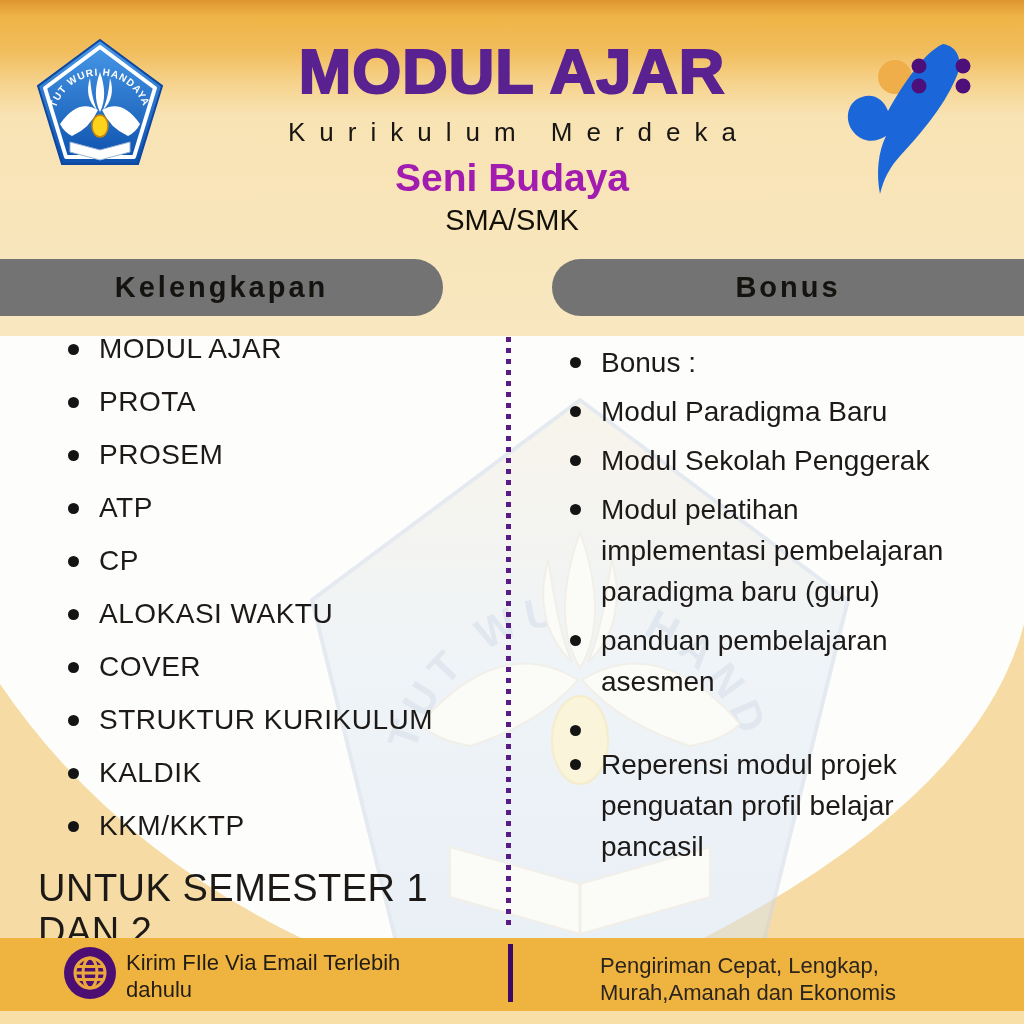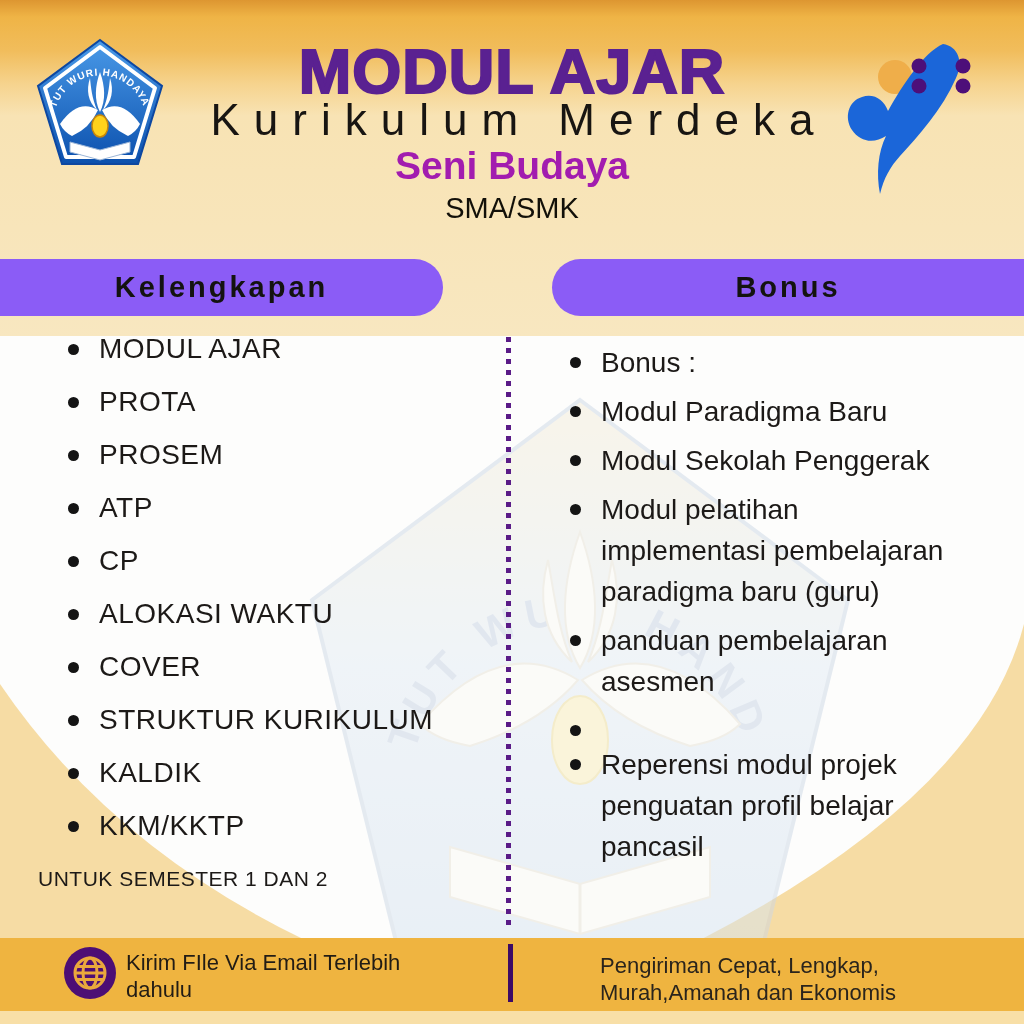--- a/index.html
+++ b/index.html
@@ -17,49 +17,49 @@
     background:#f6dca4;
   }
   .white-blob{position:absolute;left:0;top:0;}
   .watermark{position:absolute;left:300px;top:392px;opacity:.5;}
   
   .title-block{position:absolute;left:150px;top:40px;width:724px;text-align:center;}
   .main-title{
     margin:0;font-size:63px;line-height:62px;font-weight:bold;letter-spacing:1px;
     color:#5a2191;-webkit-text-stroke:2.2px #5a2191;
   }
-  .sub-title{margin:0 0 0 14px;font-size:44px;line-height:36px;letter-spacing:14px;color:#181512;}
+  .sub-title{margin:12px 0 0 14px;font-size:26px;line-height:36px;letter-spacing:14px;color:#181512;}
   .subject{margin:7px 0 0 0;font-size:39px;line-height:42px;font-weight:bold;color:#a21caf;}
   .grade{margin:4px 0 0 0;font-size:29px;line-height:34px;font-weight:normal;color:#121009;}
   .logo{position:absolute;left:34px;top:36px;}
   .brand-icon{position:absolute;left:842px;top:38px;}
   
   .pill{
-    position:absolute;top:259px;height:57px;background:#8b5cf6;
+    position:absolute;top:259px;height:57px;background:#737373;
     display:flex;align-items:center;justify-content:center;
     font-size:29px;font-weight:bold;letter-spacing:3px;color:#141310;
   }
   .pill-left{left:0;width:443px;border-radius:0 29px 29px 0;}
   .pill-right{left:552px;width:472px;border-radius:29px 0 0 29px;}
   
   .divider-dotted{
     position:absolute;left:506px;top:337px;width:5px;height:593px;
     background:repeating-linear-gradient(to bottom,#5a1b87 0 5px,rgba(0,0,0,0) 5px 11px);
   }
   .col-left{position:absolute;left:62px;top:334px;width:430px;}
   .col-right{position:absolute;left:556px;top:334px;width:404px;}
   ul.list{list-style:none;margin:0;padding:0;}
   .list li{display:flex;align-items:flex-start;}
   .dot{flex:none;width:11px;height:11px;border-radius:50%;background:#141414;margin:10px 20px 0 6px;}
   .left-list li{margin-bottom:23px;}
   .left-list .txt{font-size:28px;line-height:30px;letter-spacing:.5px;}
   .right-list li{margin:8px;}
   .right-list .dot{margin-top:15px;}
   .right-list .txt{font-size:28px;line-height:41px;max-width:362px;}
-  .footnote{margin:26px 0 16px -24px;font-size:21px;letter-spacing:.5px;color:#1c1917;}
+  .footnote{margin:26px 0 16px -24px;font-size:38px;letter-spacing:.5px;color:#1c1917;}
   
   .footer-bar{position:absolute;left:0;top:938px;width:1024px;height:73px;background:#efb440;}
   .footer-strip{position:absolute;left:0;top:1011px;width:1024px;height:13px;background:#f8dfa7;}
   .footer-globe{position:absolute;left:64px;top:947px;}
   .footer-left-note{
     position:absolute;left:126px;top:949px;width:320px;
     font-size:22px;line-height:27px;color:#221c15;
   }
   .footer-divider{position:absolute;left:508px;top:944px;width:5px;height:58px;background:#3c0a66;}
   .footer-right-note{

